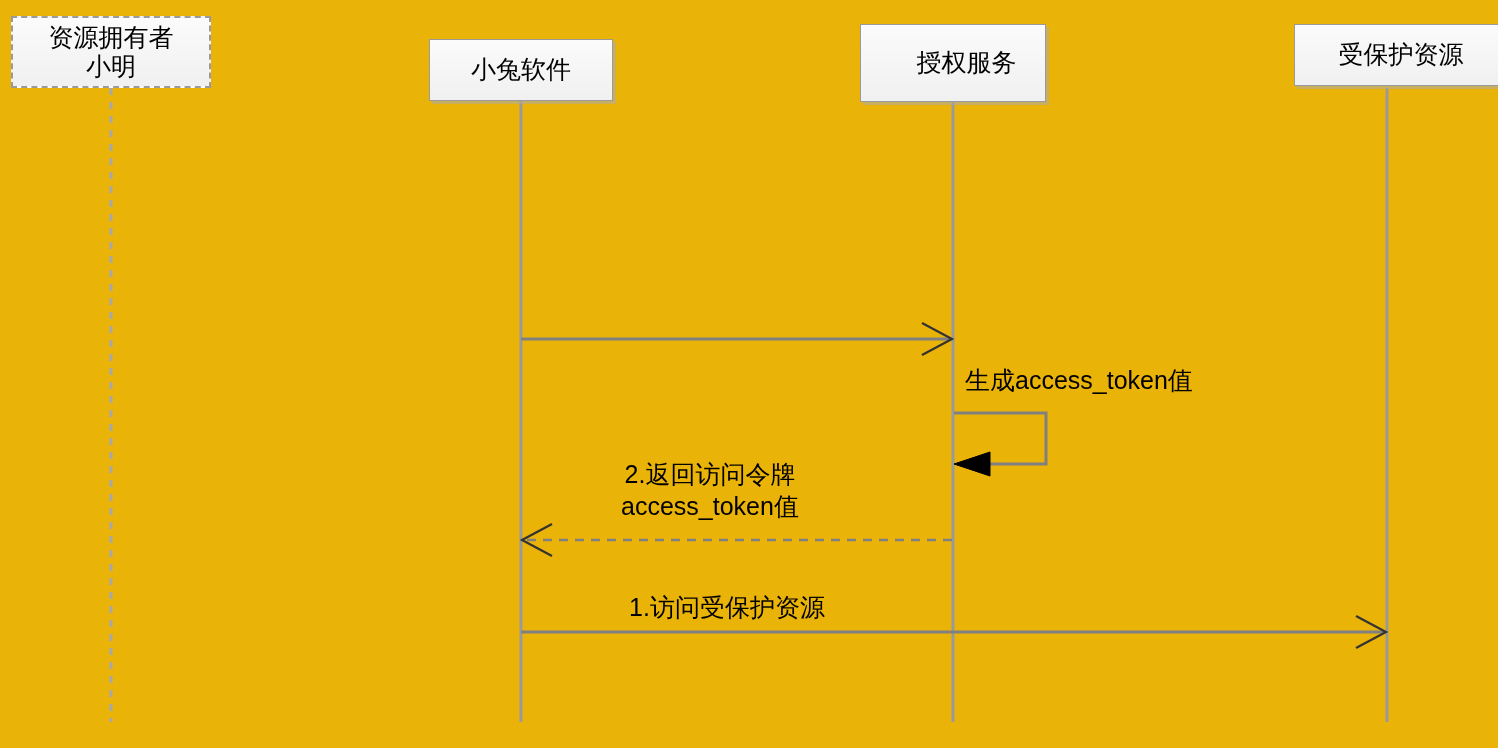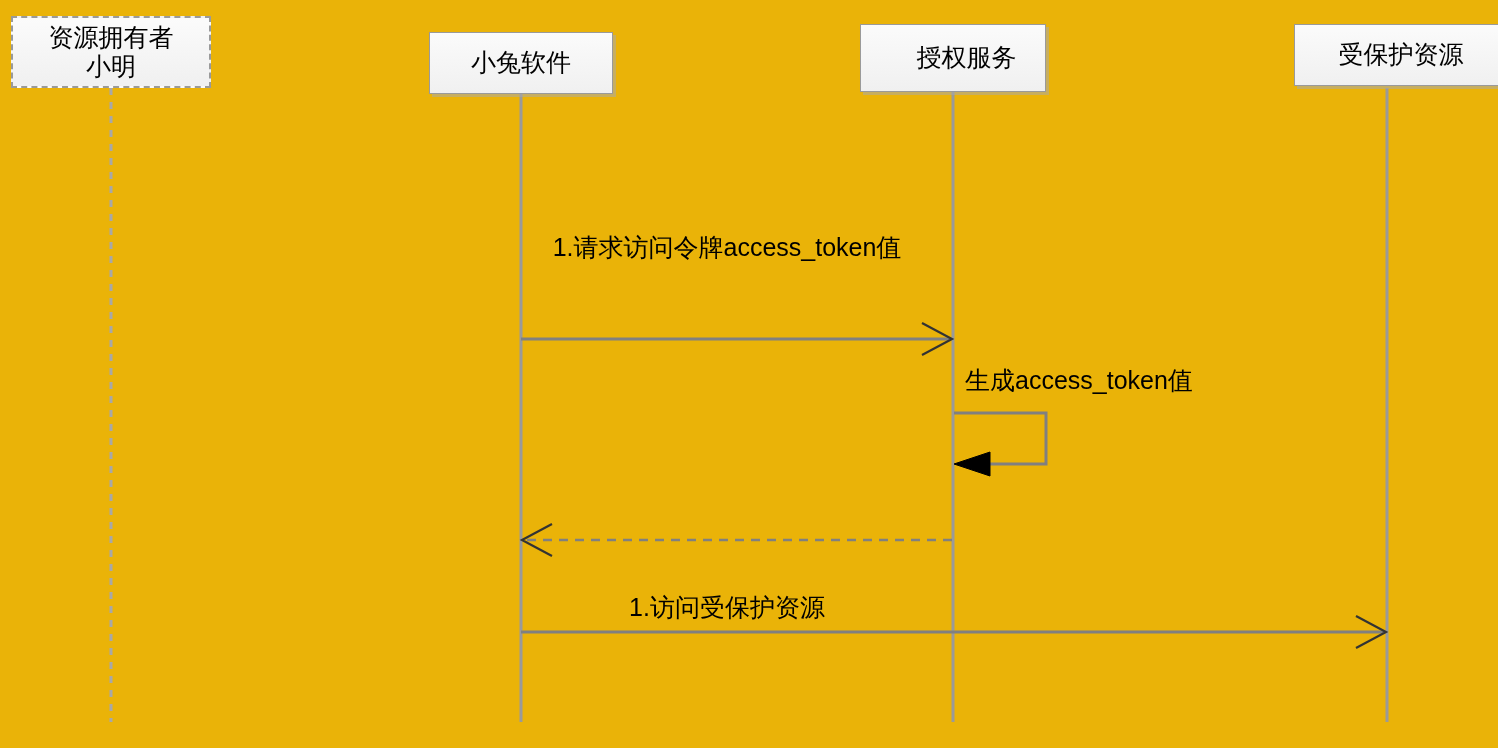--- a/index.html
+++ b/index.html
@@ -96,38 +96,41 @@
       <path d="M 1356 616 L 1386 632 L 1356 648" fill="none" stroke="#333333" stroke-width="2.2"></path>
     </g>
 
   </svg>
 
   <div class="participant-box dashed" style="left:11px; top:16px; width:200px; height:72px;">
     <span class="participant-label">资源拥有者</span>
     <span class="participant-label">小明</span>
   </div>
 
-  <div class="participant-box" style="left:429px; top:32px; width:184px; height:62px;">
+  <div class="participant-box" style="left:429px; top:39px; width:184px; height:62px;">
     <span class="participant-label">小兔软件</span>
   </div>
 
-  <div class="participant-box" style="left:860px; top:24px; width:186px; height:68px;padding-left:27px;">
+  <div class="participant-box" style="left:860px; top:24px; width:186px; height:78px;padding-left:27px;">
     <span class="participant-label">授权服务</span>
   </div>
 
   <div class="participant-box" style="left:1294px; top:24px; width:214px; height:62px;">
     <span class="participant-label">受保护资源</span>
   </div>
 
   <div class="msg-label" style="left:727px; top:231px;">
-    <span class="msg-line">1.请求访问令牌access_token值</span>
   </div>
 
   <div class="msg-label left-anchor" style="left:965px; top:364px;">
     <span class="msg-line">生成access_token值</span>
   </div>
 
+  <div class="msg-label" style="left:710px; top:458px;">
+    <span class="msg-line">2.返回访问令牌</span>
+    <span class="msg-line">access_token值</span>
+  </div>
 
   <div class="msg-label" style="left:727px; top:591px;">
     <span class="msg-line">1.访问受保护资源</span>
   </div>
 
 </div>
 
 </body></html>

